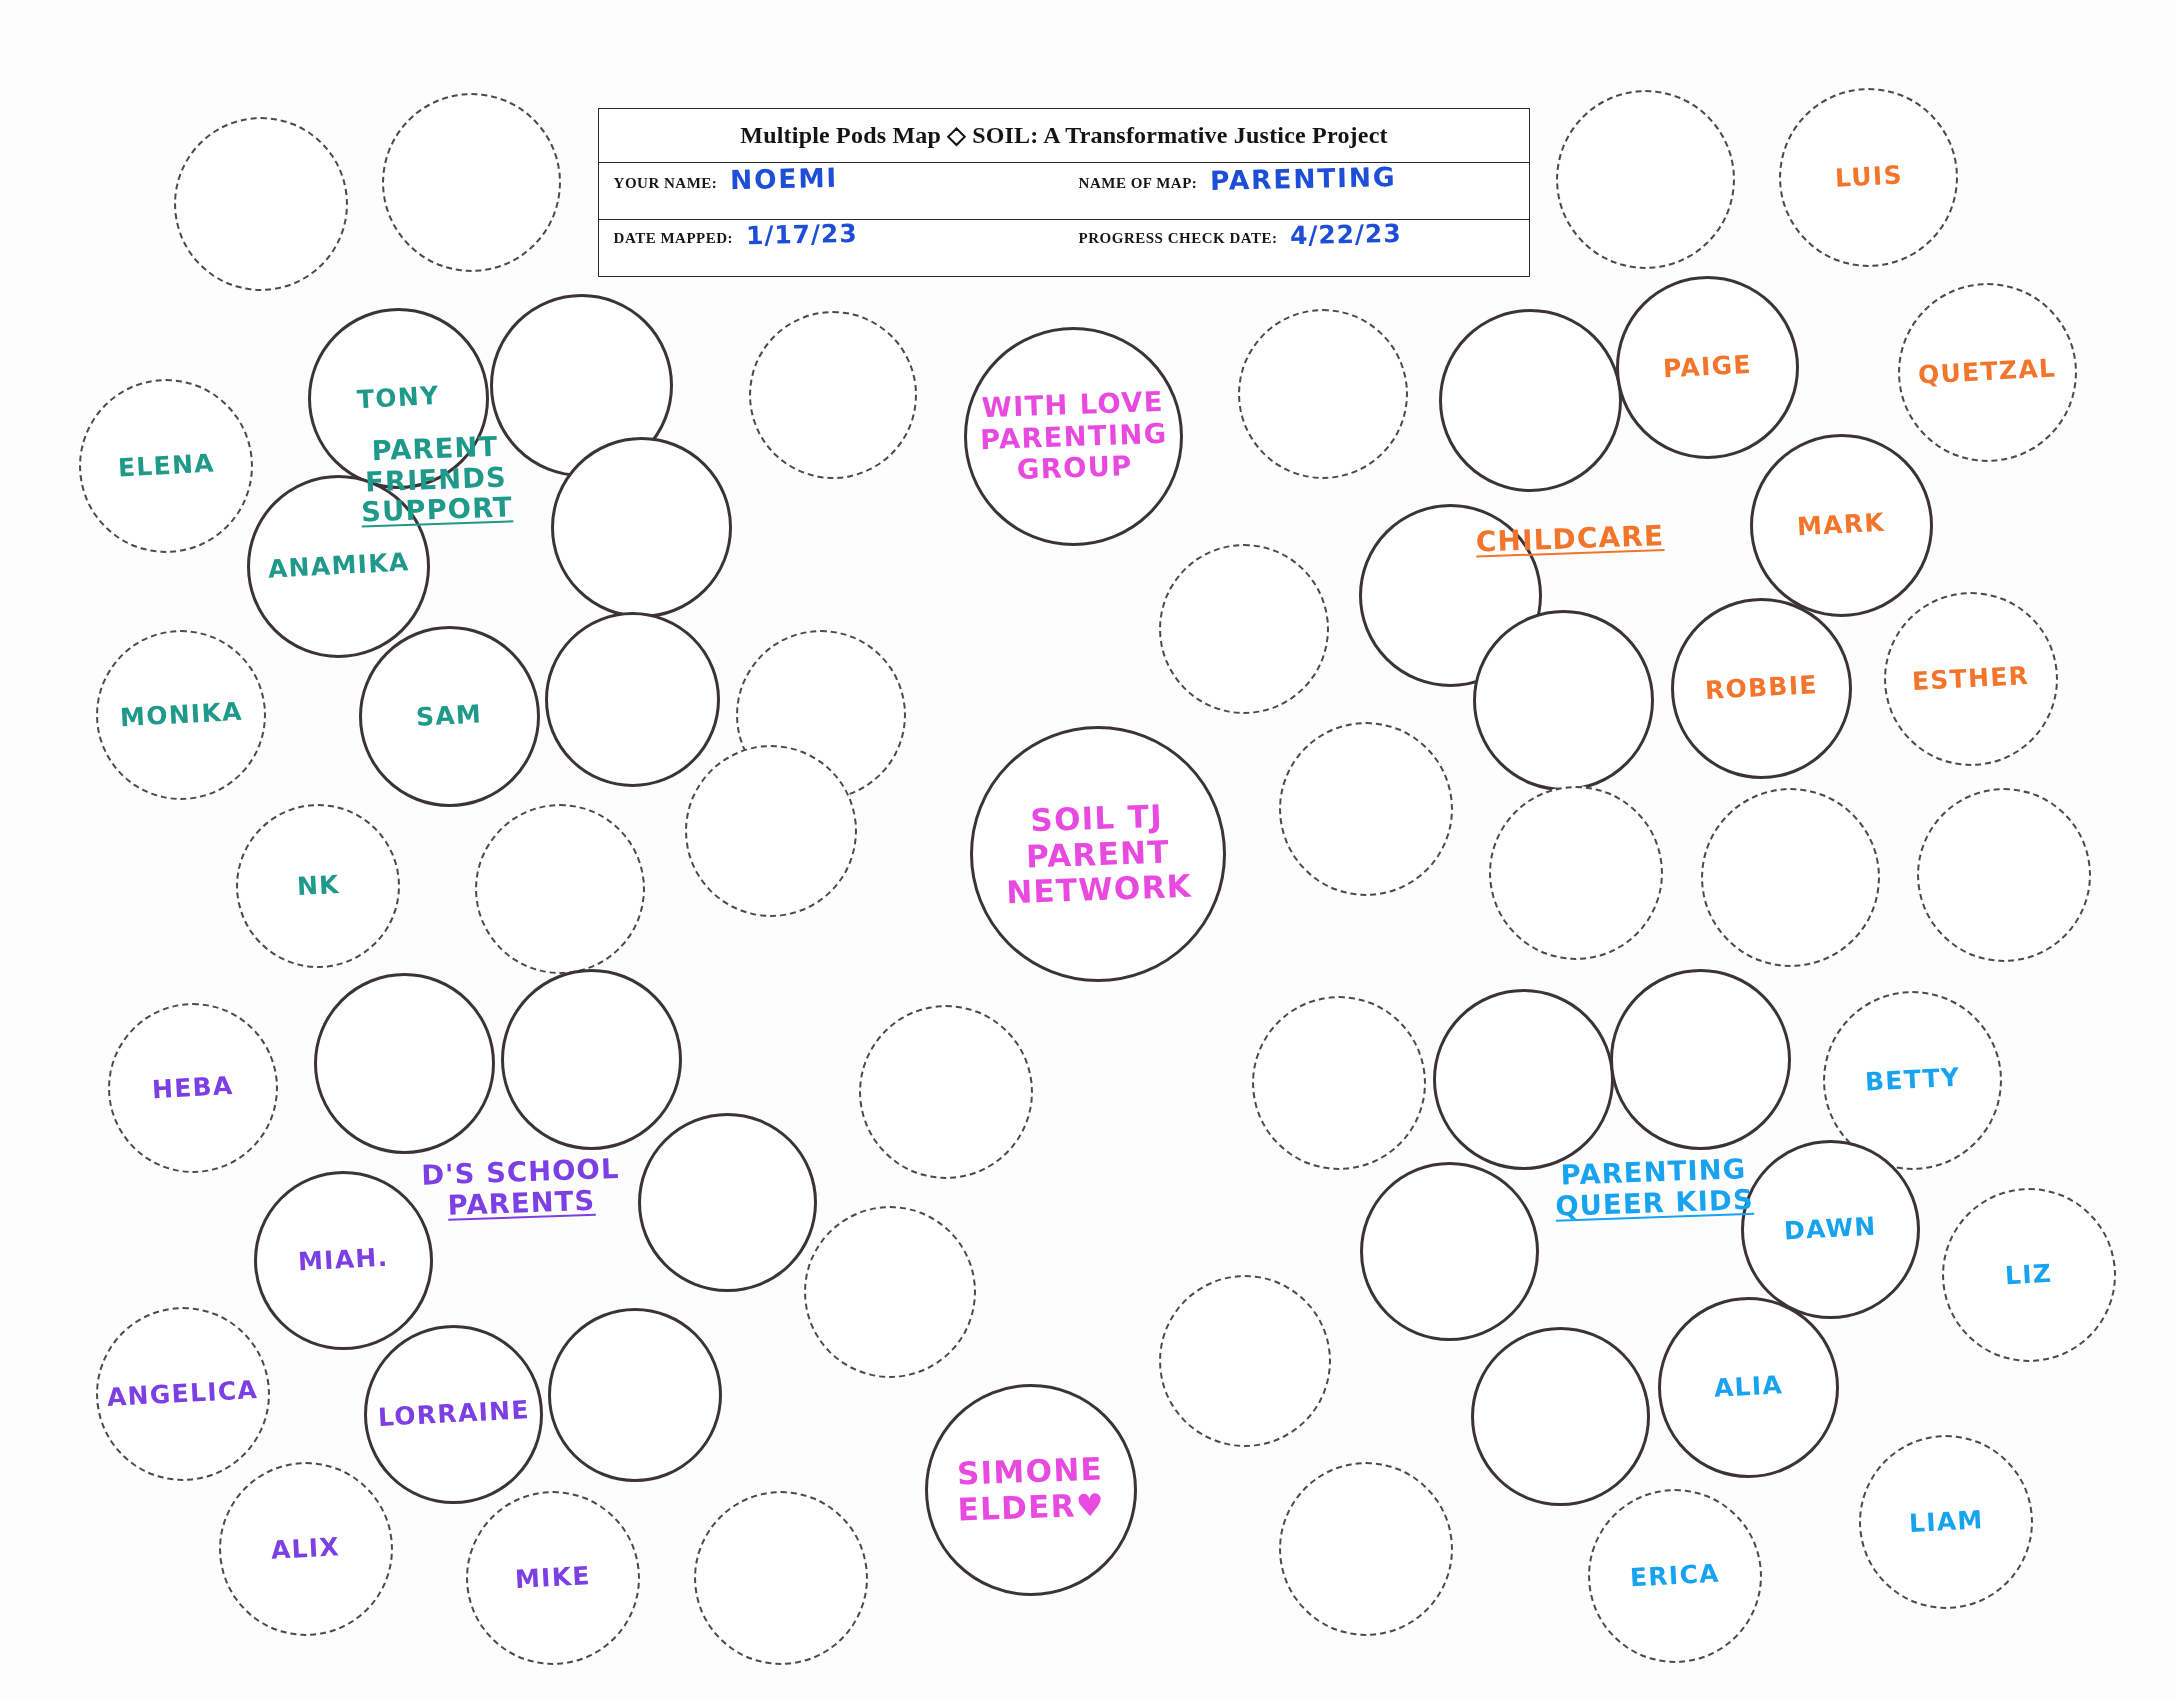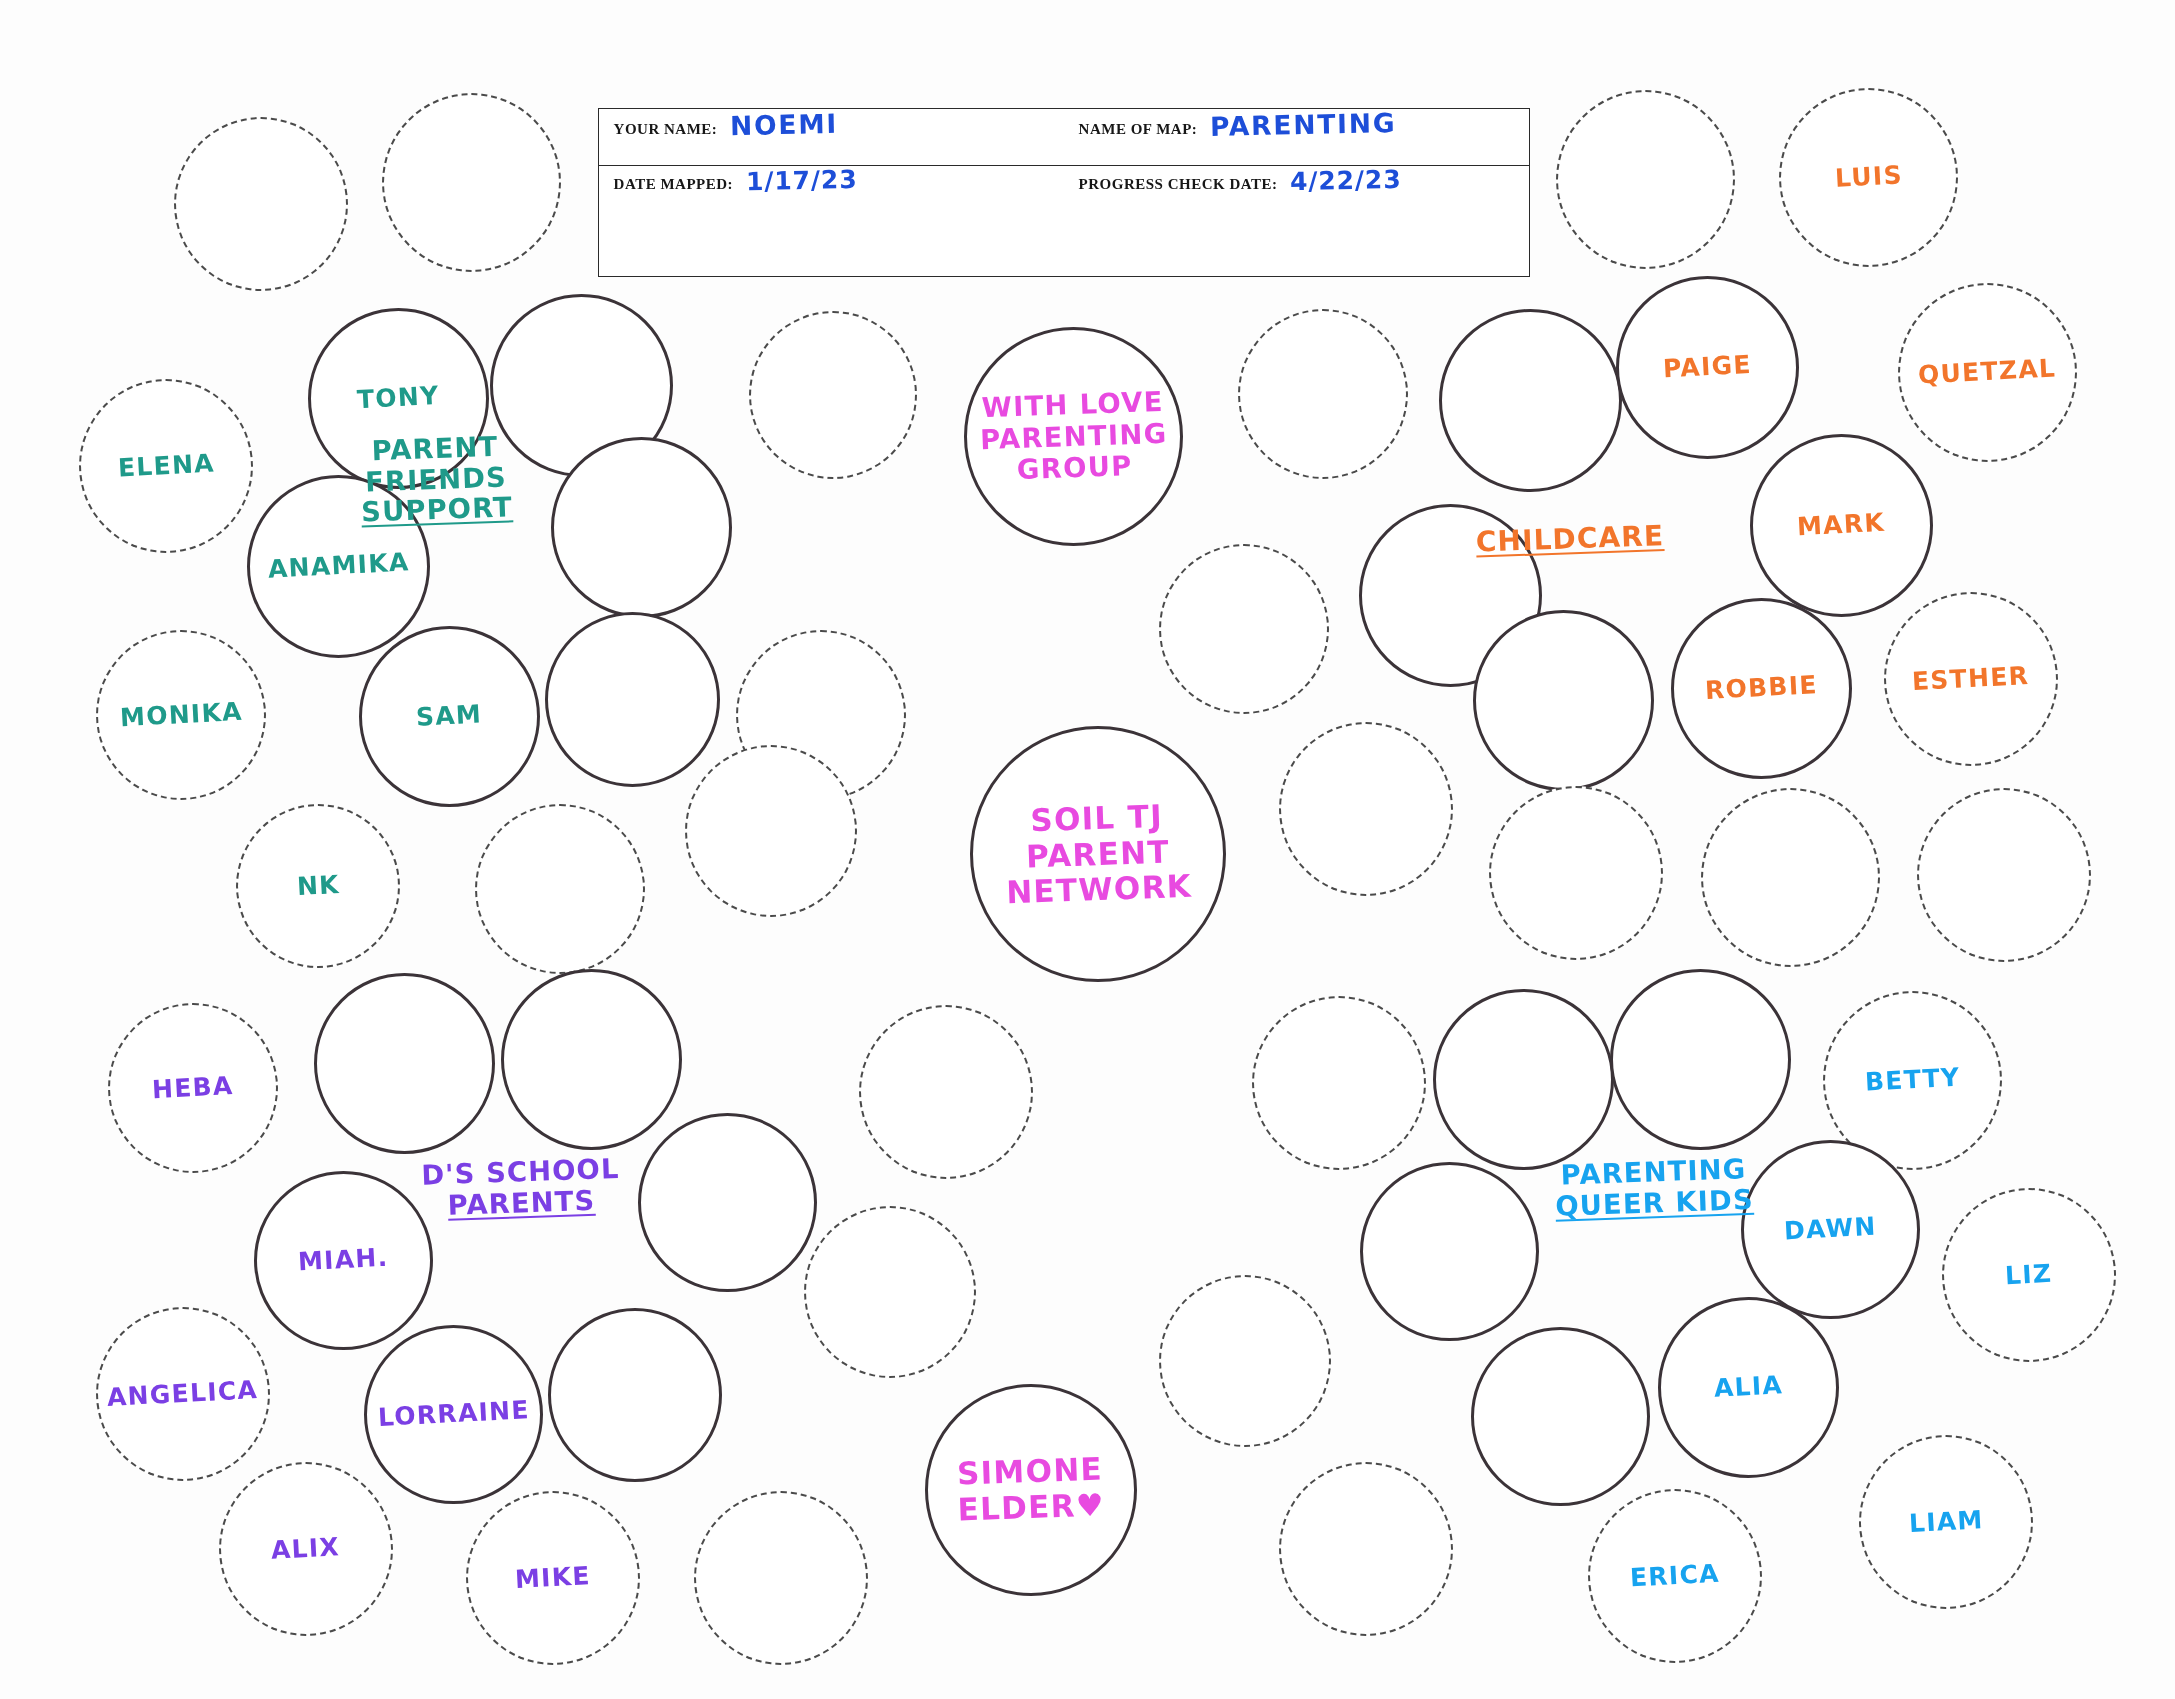--- a/index.html
+++ b/index.html
@@ -119,20 +119,21 @@
     text-decoration: underline;
     text-underline-offset: 3.7px;
   }
 </style>
 </head>
 <body>
 
 <div id="page">
 
   <div class="form-box">
+    <div class="form-title">Multiple Pods Map ◇ SOIL: A Transformative Justice Project</div>
     <div class="form-row">
       <div class="form-cell cell-a">
         <span class="form-label">YOUR NAME:</span>
         <span class="form-value">NOEMI</span>
       </div>
       <div class="form-cell cell-b">
         <span class="form-label">NAME OF MAP:</span>
         <span class="form-value">PARENTING</span>
       </div>
     </div>

